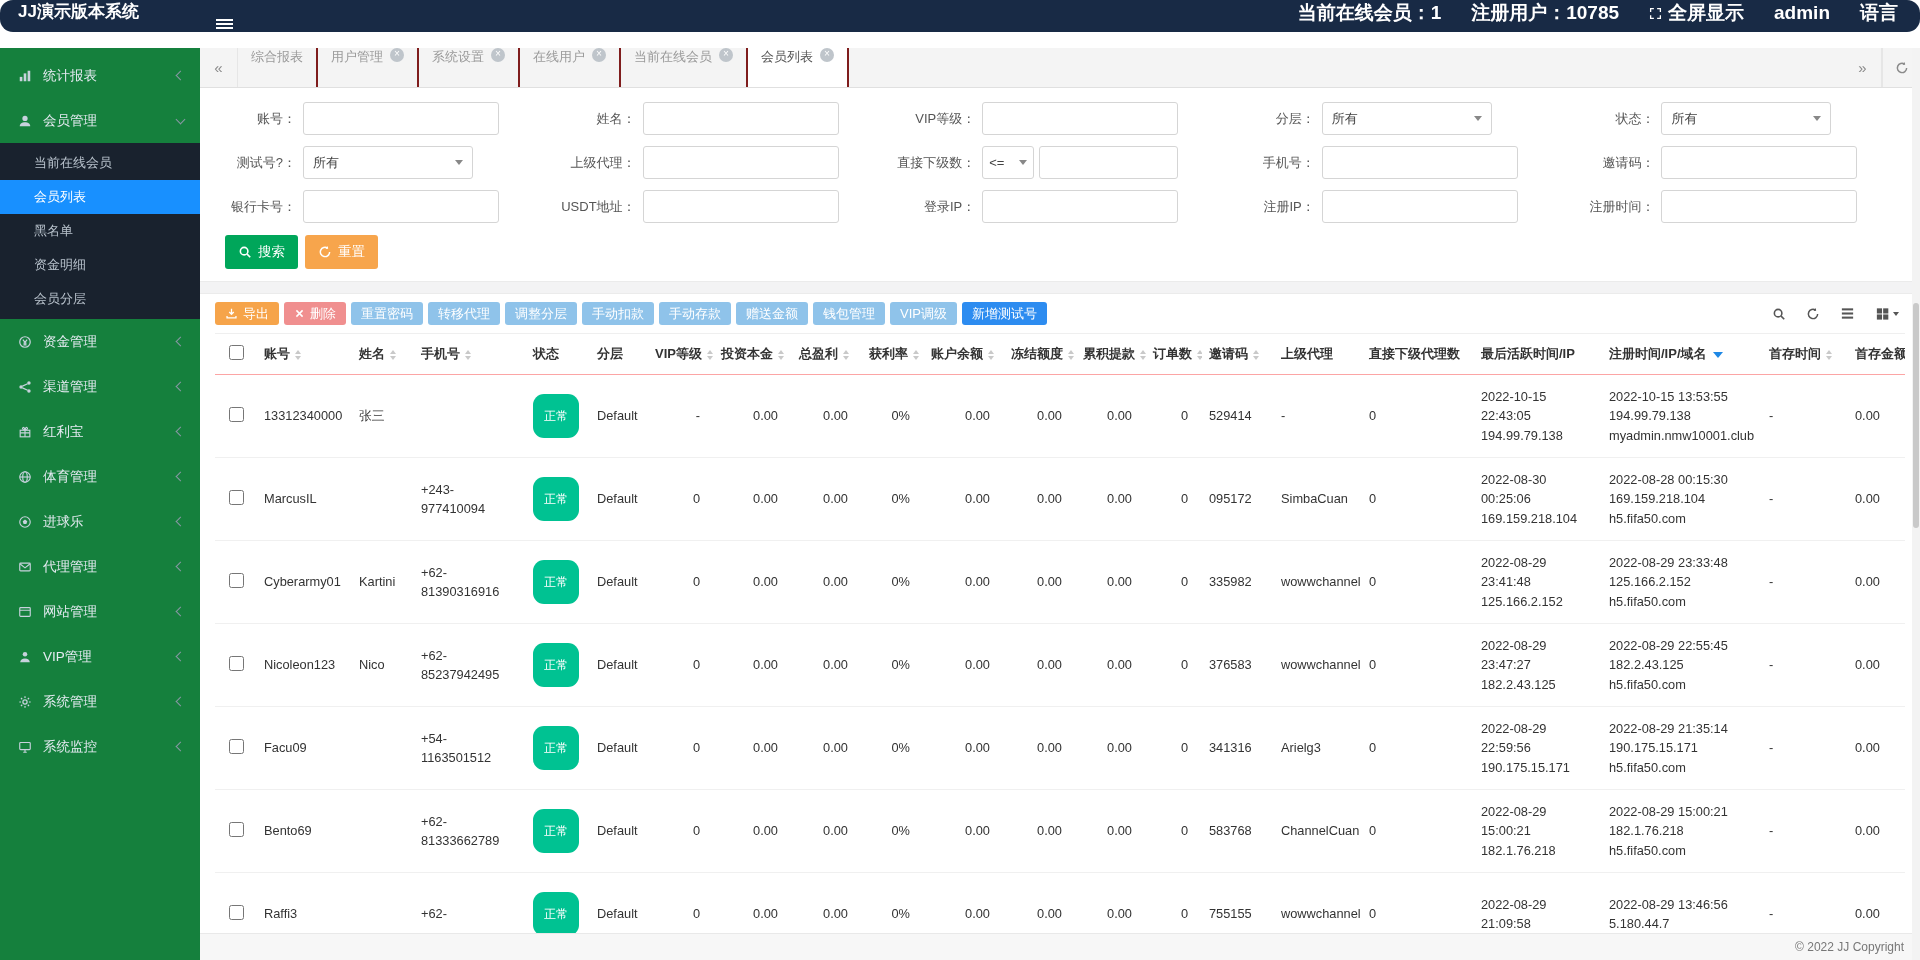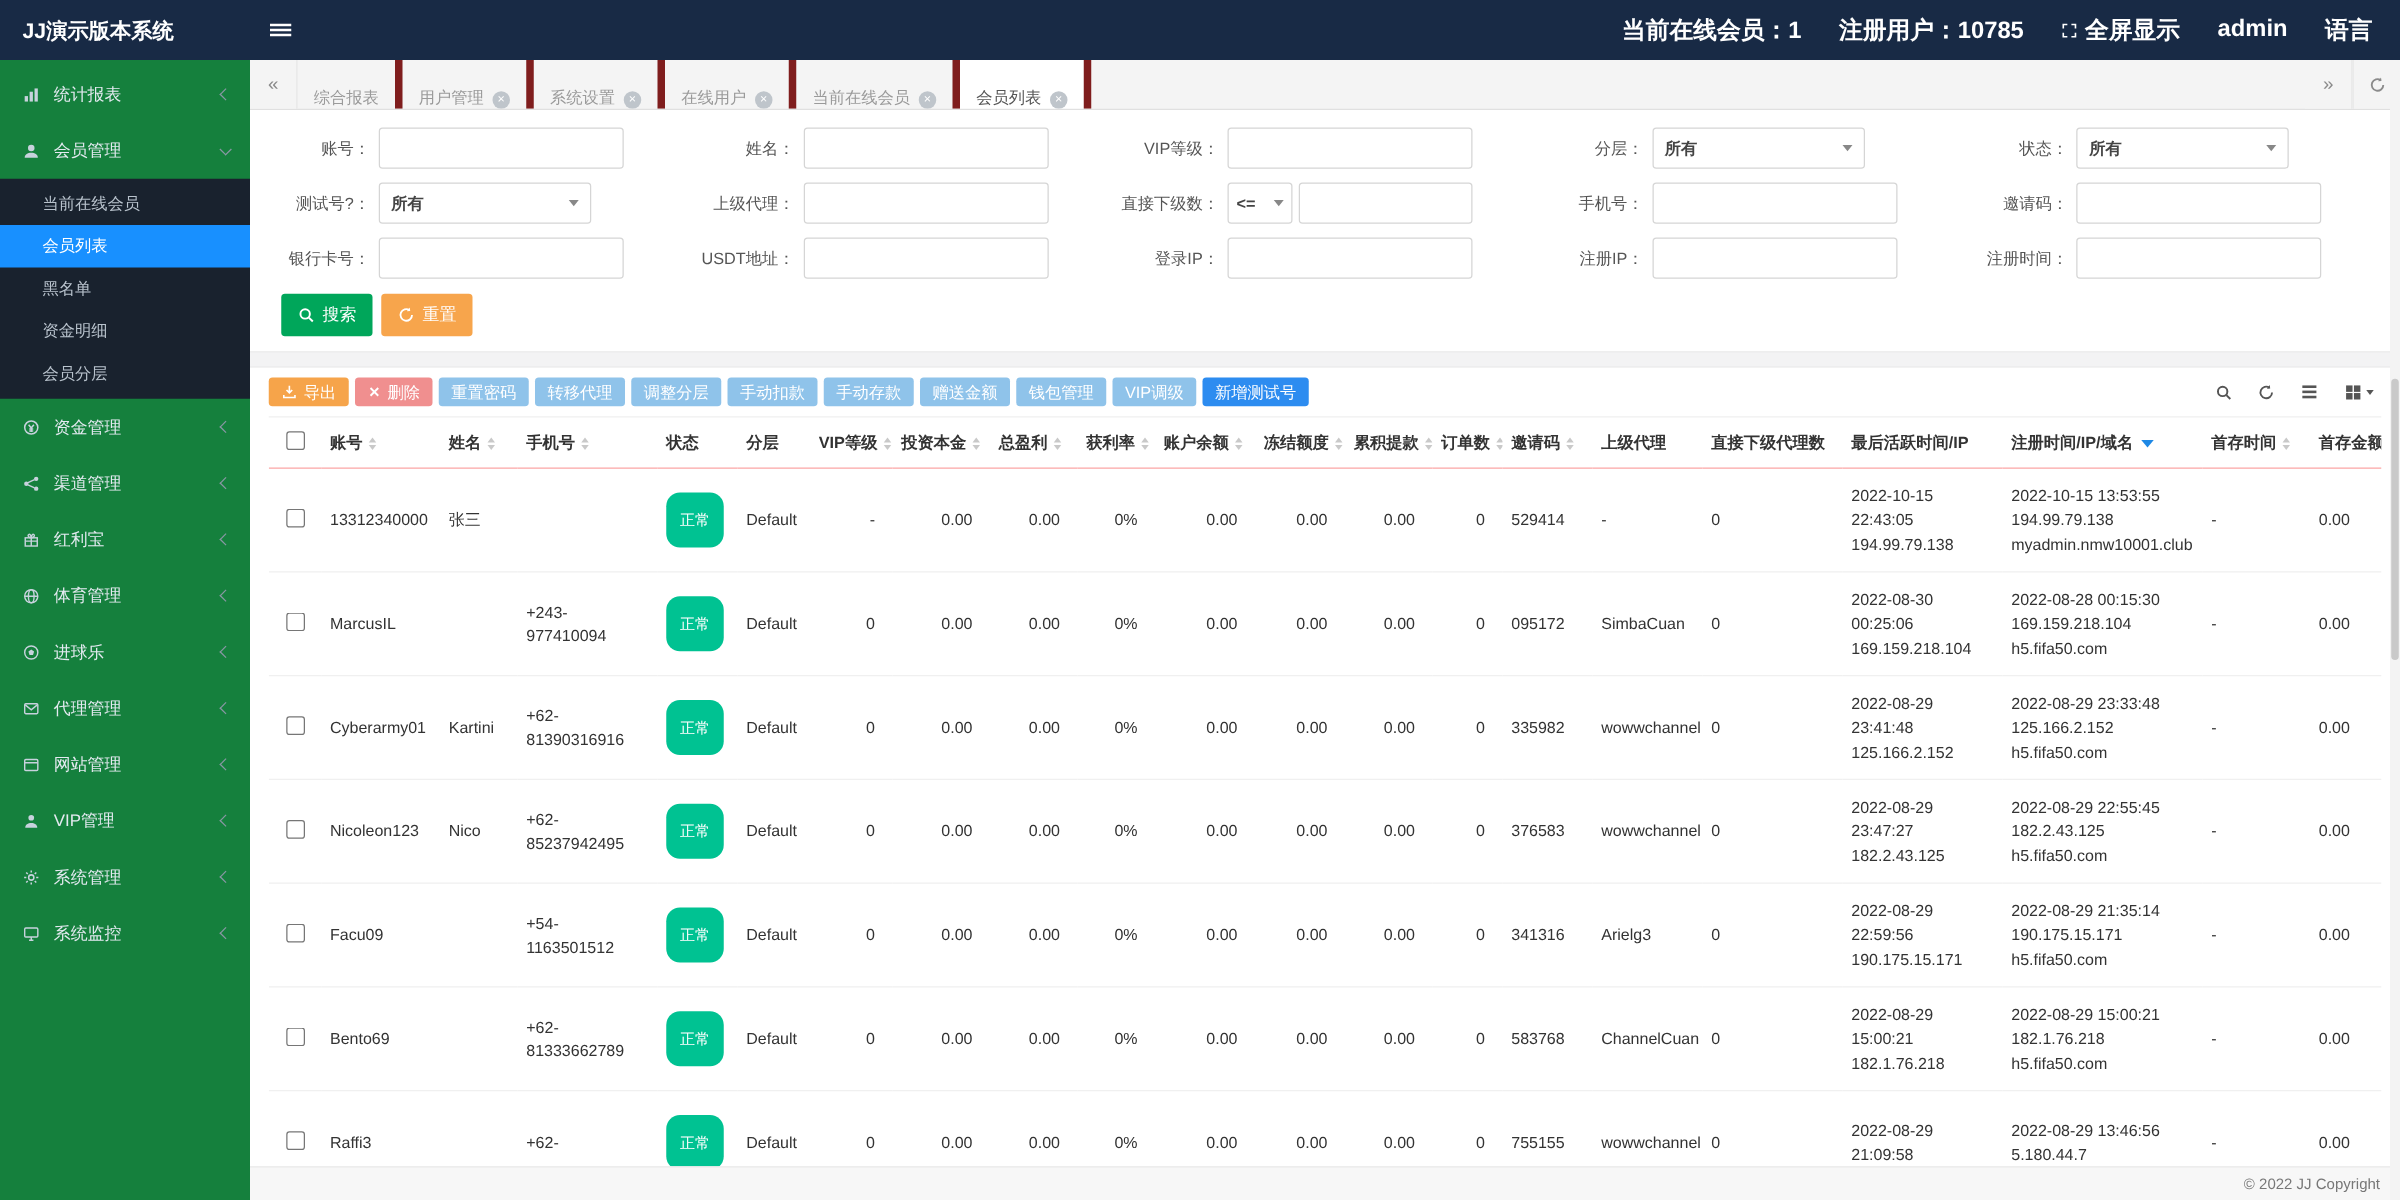--- a/index.html
+++ b/index.html
@@ -1,19 +1,19 @@
 <!DOCTYPE html>
 <html><head>
 <meta charset="utf-8">
 <style>
   *{box-sizing:border-box;margin:0;padding:0;}
   html,body{width:1920px;height:960px;overflow:hidden;}
   body{font-family:"Liberation Sans","DejaVu Sans",sans-serif;font-size:13px;color:#333;background:#fff;}
   
-  .navbar{position:fixed;top:0;left:0;right:0;height:48px;background:#182a45;color:#fff;display:flex;align-items:center;z-index:30;}
+  .navbar{position:fixed;top:0;left:0;right:0;height:32px;background:#182a45;color:#fff;display:flex;align-items:flex-start;z-index:30;border-radius:13px;}
   .brand{width:200px;font-size:17px;font-weight:bold;padding-left:18px;}
   .hamburger{width:48px;height:48px;display:flex;align-items:center;justify-content:center;cursor:pointer;}
   .hb i{display:block;width:17px;height:2px;background:#fff;margin:2px 0;}
   .nav-right{margin-left:auto;display:flex;align-items:center;gap:30px;padding-right:22px;font-size:19px;font-weight:bold;}
   .nav-item{display:inline-flex;align-items:center;gap:6px;white-space:nowrap;}
   .nav-item.link{cursor:pointer;}
   .nicon{display:inline-flex;align-items:center;}
   
   .sidebar{position:fixed;top:48px;left:0;bottom:0;width:200px;background:#15803d;z-index:20;overflow:hidden;}
   .menu{padding-top:5px;}
@@ -25,31 +25,31 @@
   .chev.down{transform:rotate(45deg);margin-top:-3px;}
   .side-sub{background:#19222e;padding:3px 0;}
   .side-child{height:34px;display:flex;align-items:center;padding-left:34px;color:#b9c3cd;font-size:13px;cursor:pointer;}
   .side-child.active{background:#1890ff;color:#fff;}
   
   .main{position:absolute;left:200px;top:48px;right:0;bottom:0;background:#fff;overflow:hidden;}
   .tabbar{height:40px;background:#f4f4f4;border-bottom:1px solid #e0e0e0;display:flex;align-items:stretch;}
   .tab-nav{width:38px;display:flex;align-items:center;justify-content:center;color:#8a8a8a;border-right:1px solid #e6e6e6;cursor:pointer;font-size:15px;background:#f4f4f4;}
   .tab-nav.last{border-left:1px solid #e6e6e6;border-right:none;}
   .tab-list{display:flex;flex:1;overflow:hidden;}
-  .tab{display:flex;align-items:flex-end;gap:7px;padding:0 13px;border-right:6px solid #7f1d1d;color:#9a9a9a;cursor:pointer;font-size:13px;white-space:nowrap;}
+  .tab{display:flex;align-items:flex-start;gap:7px;padding:0 13px;border-right:2px solid #7f1d1d;color:#9a9a9a;cursor:pointer;font-size:13px;white-space:nowrap;font-family:Liberation Mono, monospace;}
   .tab.active{background:#fff;color:#555;}
   .tab-close{width:14px;height:14px;border-radius:50%;background:#bfc5cb;color:#fff;font-size:10px;line-height:14px;text-align:center;flex:0 0 auto;}
   .content{position:absolute;top:40px;left:0;right:0;bottom:0;padding:14px 15px 0;overflow:hidden;}
   
   .form-grid{display:grid;grid-template-columns:repeat(5,1fr);row-gap:11px;column-gap:8px;}
   .field{display:flex;align-items:center;min-height:33px;}
   .f-label{width:88px;text-align:right;color:#555;padding-right:7px;white-space:nowrap;font-size:13px;flex:0 0 auto;}
   .f-input{width:196px;height:33px;border:1px solid #d5d5d5;border-radius:3px;padding:0 8px;font:inherit;color:#333;background:#fff;}
   .f-input.short{width:139px;}
-  .f-select{width:170px;height:33px;border:1px solid #d5d5d5;border-radius:3px;display:flex;align-items:center;justify-content:space-between;padding:0 9px;color:#444;background:#fff;cursor:pointer;font-size:13px;font-weight:bold;}
+  .f-select{width:170px;height:33px;border:1px solid #d5d5d5;border-radius:3px;display:flex;align-items:center;justify-content:space-between;padding:0 9px;color:#444;background:#fff;cursor:pointer;font-size:13px;}
   .f-select.small{width:52px;margin-right:5px;padding:0 6px;flex:0 0 auto;}
   .caret{width:0;height:0;border-left:4px solid transparent;border-right:4px solid transparent;border-top:5px solid #888;}
   .form-actions{margin-top:12px;display:flex;gap:7px;padding-left:10px;}
   .btn{display:inline-flex;align-items:center;gap:6px;height:34px;padding:0 13px;border:none;border-radius:3px;color:#fff;cursor:pointer;font:inherit;font-size:13.5px;}
   .btn-search{background:#00a65a;}
   .btn-reset{background:#f7a54c;}
   .panel-sep{height:13px;margin:12px -15px 0;background:#f3f3f4;border-top:1px solid #ebebeb;border-bottom:1px solid #ebebeb;}
   
   .toolbar{display:flex;align-items:center;padding:8px 0;}
   .tb-left{display:flex;gap:5px;}

